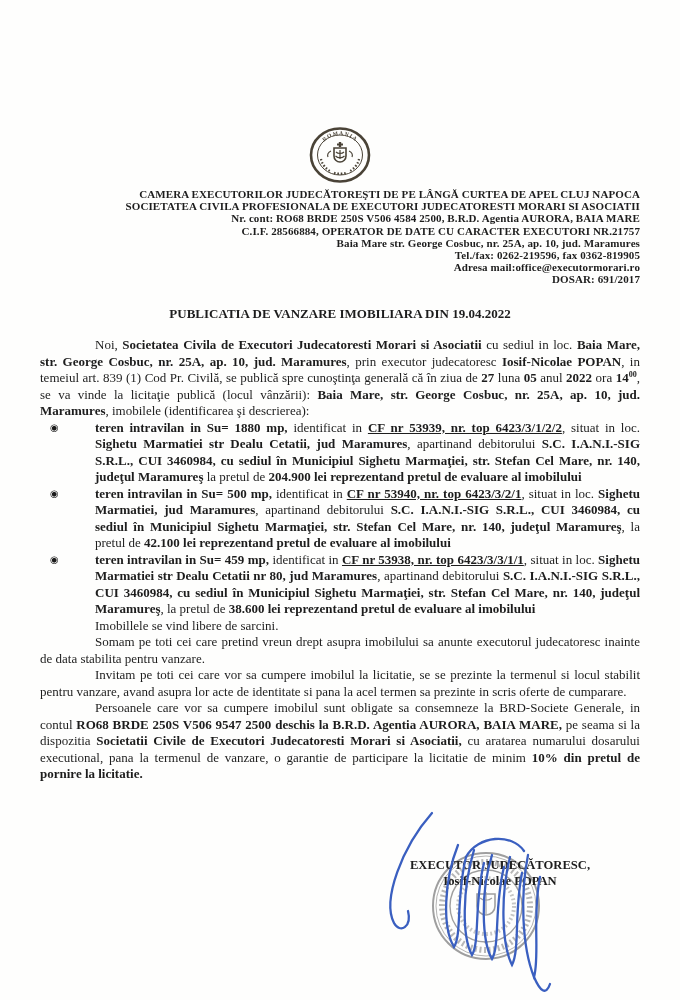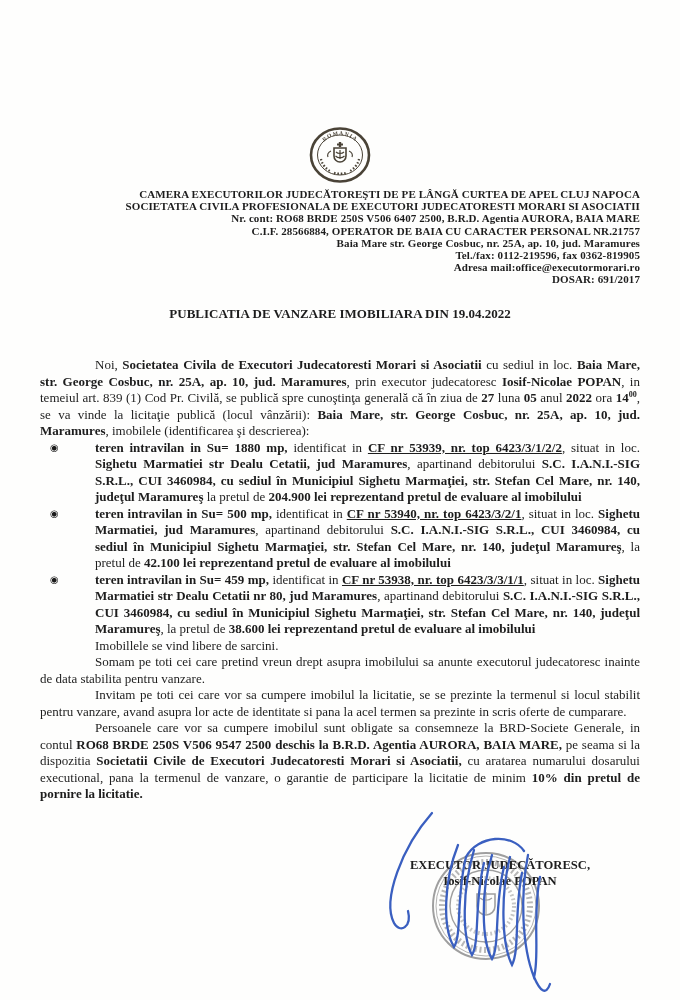--- a/index.html
+++ b/index.html
@@ -23,21 +23,21 @@
     width:680px;height:1000px;
     padding:126px 40px 0 40px;
   }
   
   .emblem-row{text-align:center;height:58px;margin-bottom:4px;}
   
   .letterhead{text-align:right;font-weight:bold;font-size:11px;line-height:12.2px;letter-spacing:.1px;}
   
   .doc-title{text-align:center;font-weight:bold;font-size:13px;line-height:15.5px;margin-top:20px;}
   
-  .bodytext{margin-top:36px;font-size:13px;line-height:16.5px;}
+  .bodytext{margin-top:16px;font-size:13px;line-height:16.5px;}
   .bodytext p{margin:0;}
   .just{text-align:justify;}
   .ind{text-indent:55px;}
   .b{font-weight:bold;}
   .u{text-decoration:underline;}
   sup{font-size:.62em;line-height:0;vertical-align:super;font-weight:bold;}
   
   .brow{display:flex;}
   .bul{
     flex:0 0 55px;
@@ -78,24 +78,24 @@
       <rect x="29" y="17.5" width="6" height="2" fill="var(--seal-dark)"></rect>
       <path d="M 26,22 h12 v8 a6,6 0 0 1 -12,0 z" fill="none" stroke="var(--seal-dark)" stroke-width="1.6"></path>
       <path d="M 32,24 v9 M 28,26 c2,2 6,2 8,0 M 27.5,30 c2.5,2.5 6.5,2.5 9,0" fill="none" stroke="var(--seal-dark)" stroke-width="1.2"></path>
       <path d="M 23,25 c-3,1 -4,4 -3,6 M 41,25 c3,1 4,4 3,6" fill="none" stroke="var(--seal-dark)" stroke-width="1.2"></path>
     </svg>
   </div>
 
   <div class="letterhead">
     <div>CAMERA EXECUTORILOR JUDECĂTOREŞTI DE PE LÂNGĂ CURTEA DE APEL CLUJ NAPOCA</div>
     <div>SOCIETATEA CIVILA PROFESIONALA DE EXECUTORI JUDECATORESTI MORARI SI ASOCIATII</div>
-    <div>Nr. cont: RO68 BRDE 250S V506 6407 2500, B.R.D. Agentia AURORA, BAIA MARE</div>
-    <div>C.I.F.   28566884, OPERATOR DE BAIA CU CARACTER PERSONAL NR.21757</div>
+    <div>Nr. cont: RO68 BRDE 250S V506 4584 2500, B.R.D. Agentia AURORA, BAIA MARE</div>
+    <div>C.I.F.   28566884, OPERATOR DE DATE CU CARACTER EXECUTORI NR.21757</div>
     <div>Baia Mare str. George Cosbuc, nr. 25A, ap. 10, jud. Maramures</div>
-    <div>Tel./fax: 0112-219596, fax 0362-819905</div>
+    <div>Tel./fax: 0262-219596, fax 0362-819905</div>
     <div>Adresa mail:office@executormorari.ro</div>
     <div>DOSAR: 691/2017</div>
   </div>
 
   <div class="doc-title">
     <div>PUBLICATIA DE VANZARE IMOBILIARA DIN 19.04.2022</div>
   </div>
 
   <div class="bodytext">
     <p class="ind just"><span>Noi, </span><span class="b">Societatea Civila de Executori Judecatoresti Morari si Asociatii</span><span> cu sediul in loc. </span><span class="b">Baia Mare, str. George Cosbuc, nr. 25A, ap. 10, jud. Maramures</span><span>, prin executor judecatoresc </span><span class="b">Iosif-Nicolae POPAN</span><span>, in temeiul art. 839 (1) Cod Pr. Civilă, se publică spre cunoştinţa generală că în ziua de </span><span class="b">27</span><span> luna </span><span class="b">05</span><span> anul </span><span class="b">2022</span><span> ora </span><span class="b">14</span><sup class="b">00</sup><span>, se va vinde la licitaţie publică (locul vânzării): </span><span class="b">Baia Mare, str. George Cosbuc, nr. 25A, ap. 10, jud. Maramures</span><span>, imobilele (identificarea şi descrierea):</span></p>

